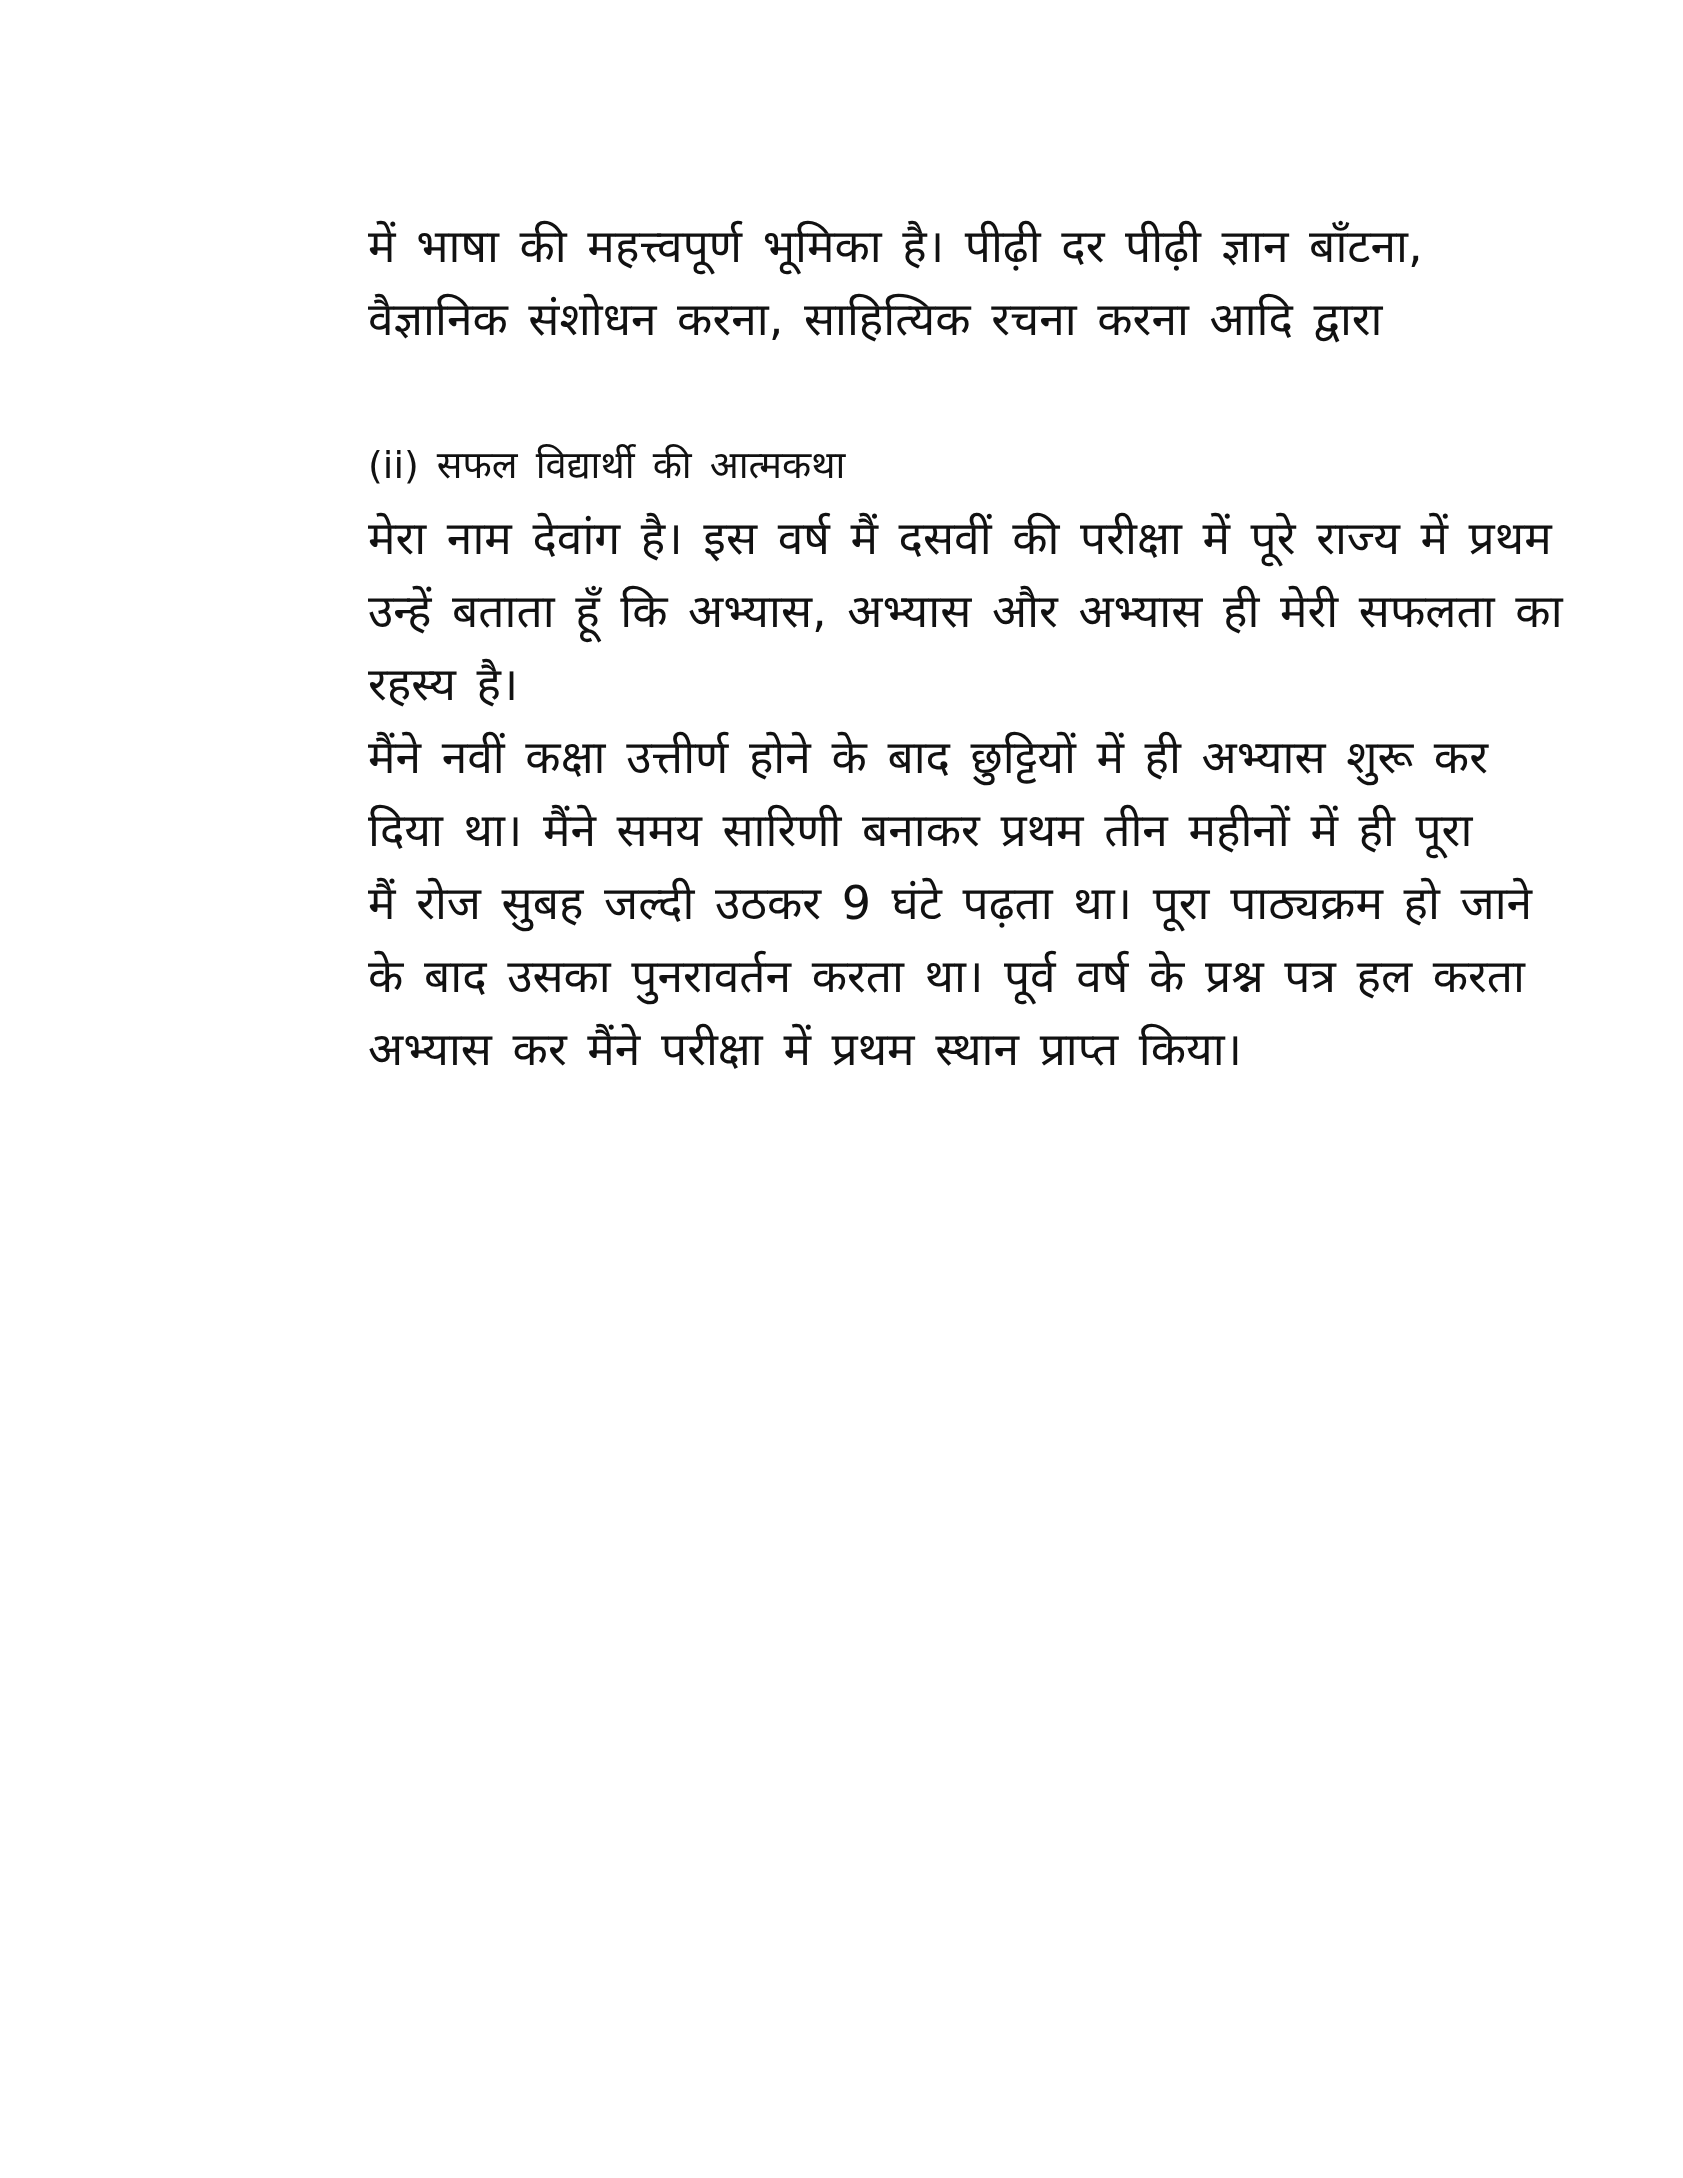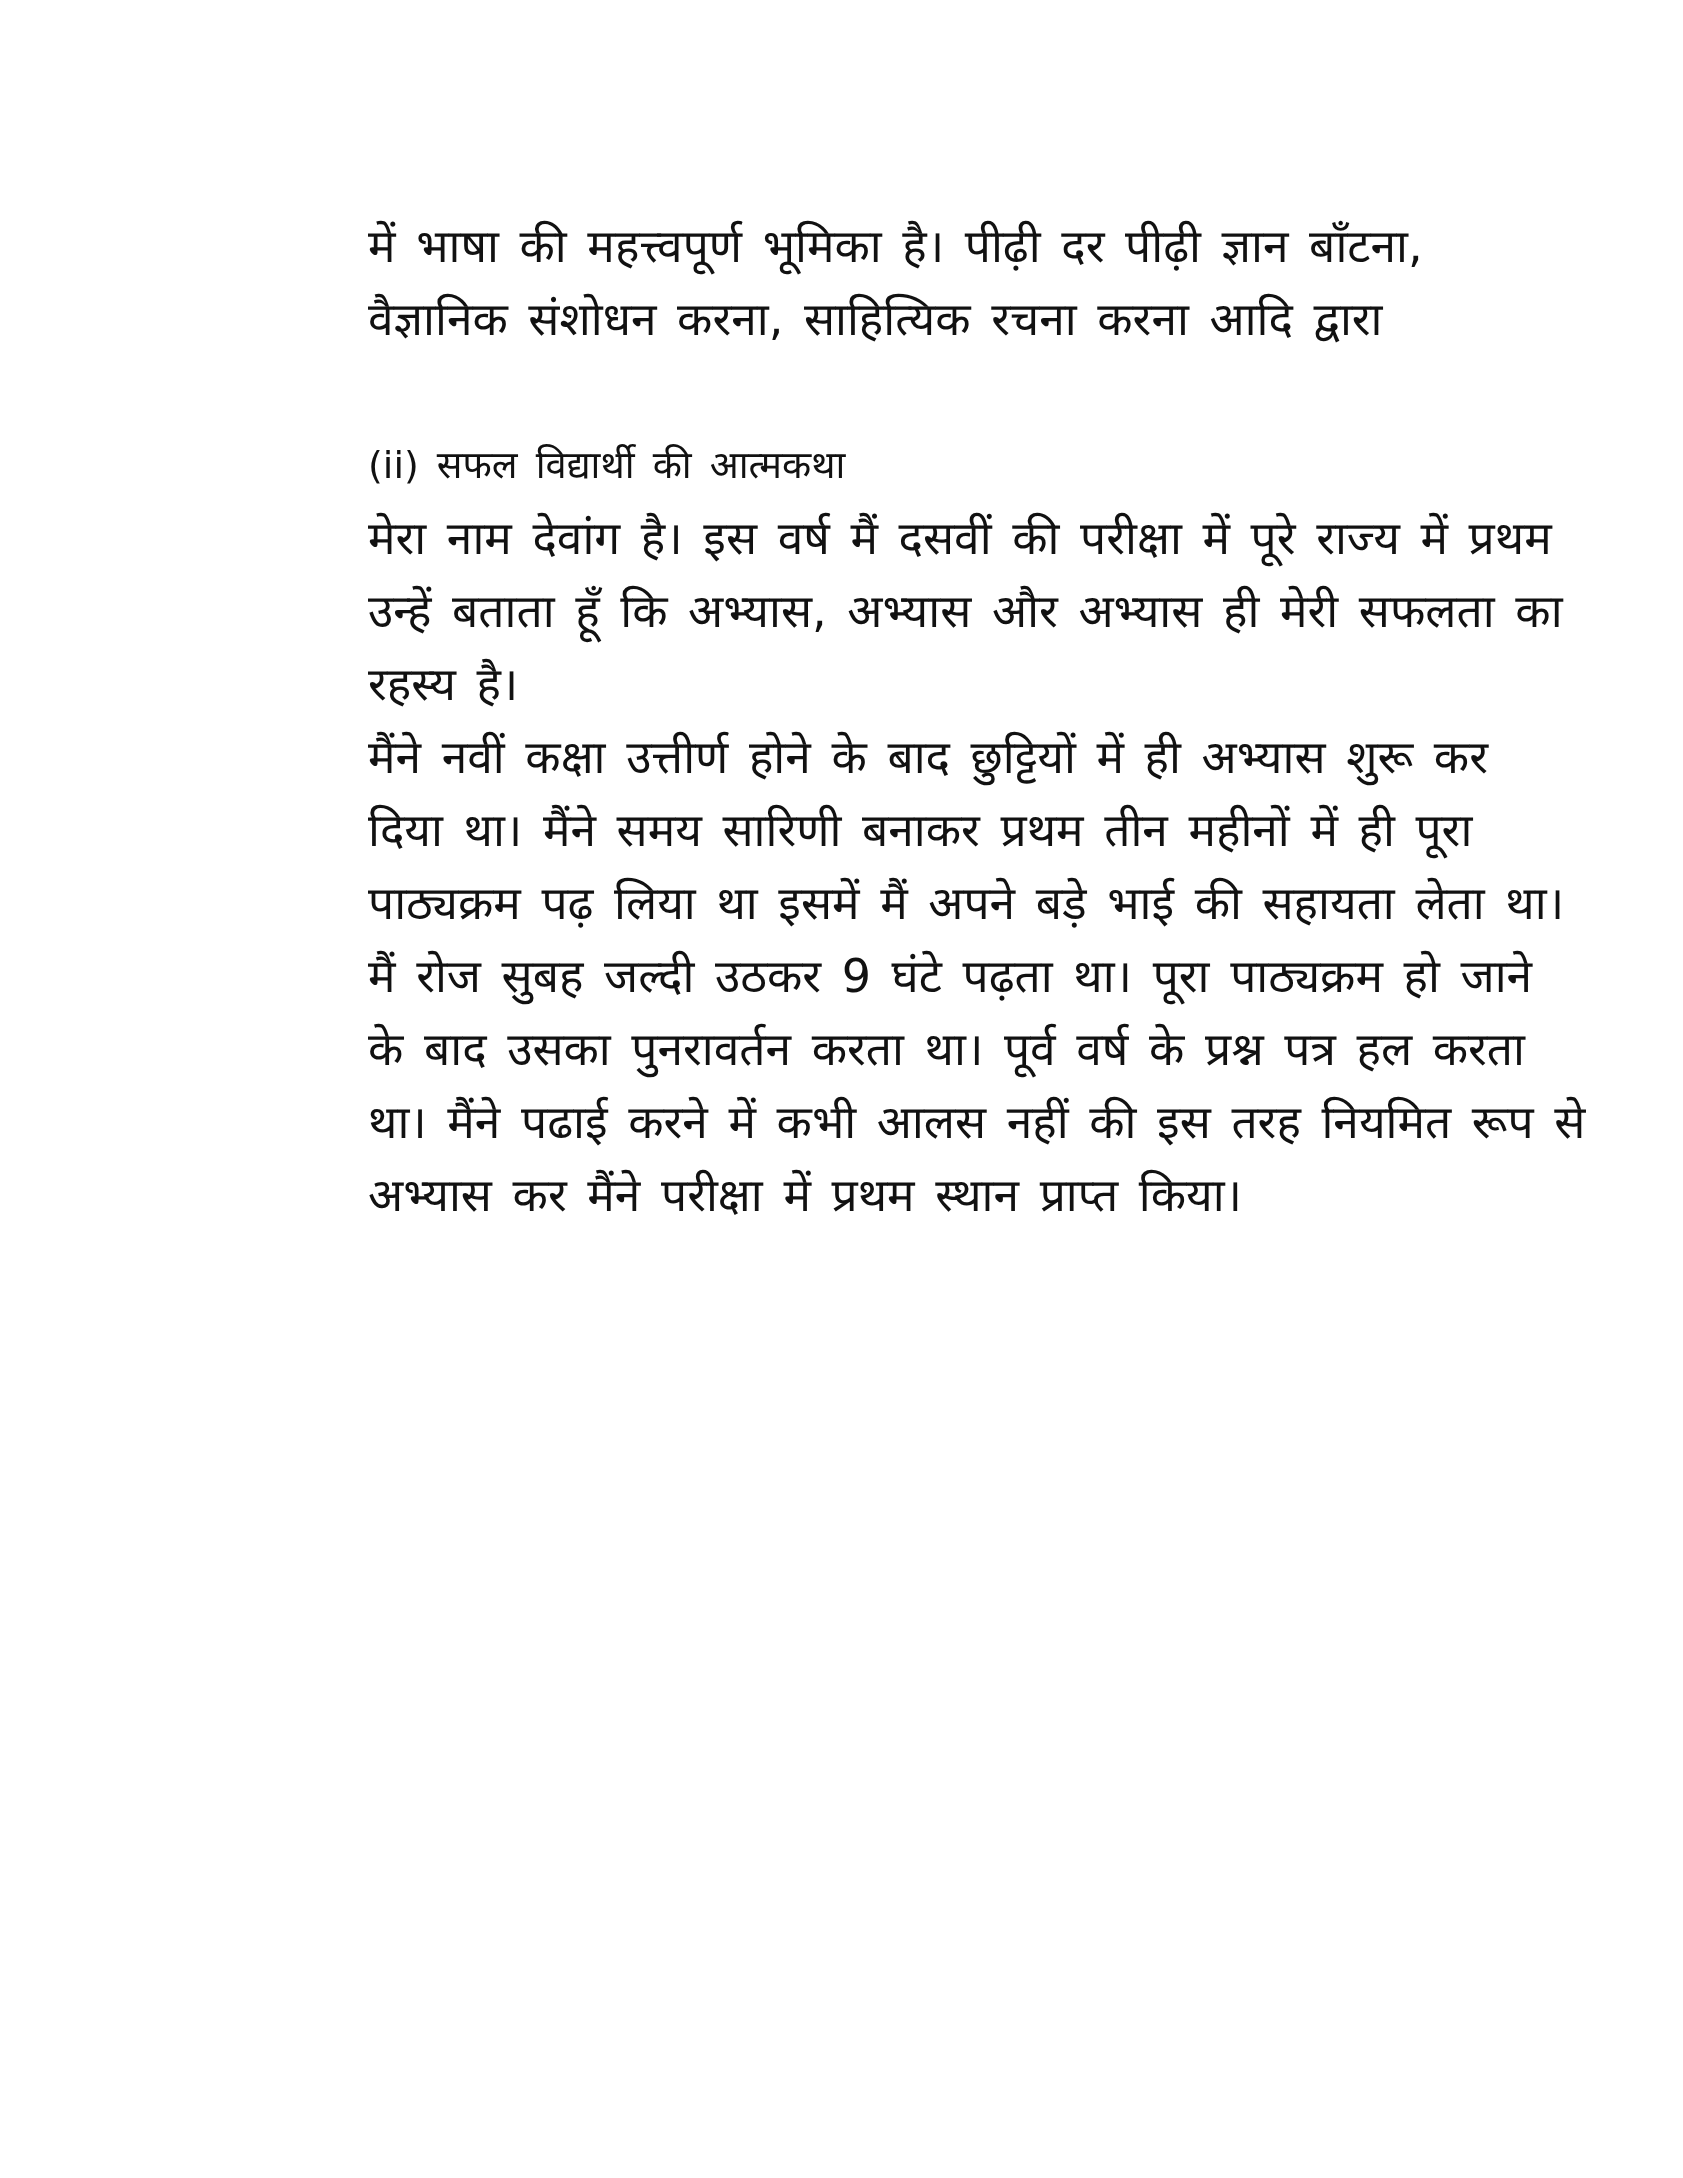--- a/index.html
+++ b/index.html
@@ -55,21 +55,19 @@
 
   <div>
     <div class="line">मेरा नाम देवांग है। इस वर्ष मैं दसवीं की परीक्षा में पूरे राज्य में प्रथम</div>
     <div class="line">उन्हें बताता हूँ कि अभ्यास, अभ्यास और अभ्यास ही मेरी सफलता का</div>
     <div class="line">रहस्य है।</div>
   </div>
 
   <div>
     <div class="line">मैंने नवीं कक्षा उत्तीर्ण होने के बाद छुट्टियों में ही अभ्यास शुरू कर</div>
     <div class="line">दिया था। मैंने समय सारिणी बनाकर प्रथम तीन महीनों में ही पूरा</div>
-    <div class="line">पाठ्यक्रम पढ़ लिया था इसमें मैं अपने बड़े भाई की सहायता लेता था।</div>
     <div class="line">मैं रोज सुबह  जल्दी उठकर 9 घंटे पढ़ता था। पूरा पाठ्यक्रम हो जाने</div>
     <div class="line">के बाद उसका पुनरावर्तन करता था। पूर्व वर्ष के प्रश्न पत्र हल करता</div>
-    <div class="line">था। मैंने पढाई करने में कभी आलस नहीं की इस तरह नियमित रूप से</div>
     <div class="line">अभ्यास कर मैंने परीक्षा में प्रथम स्थान प्राप्त किया।</div>
   </div>
 
 </div>
 
 
 </body></html>

